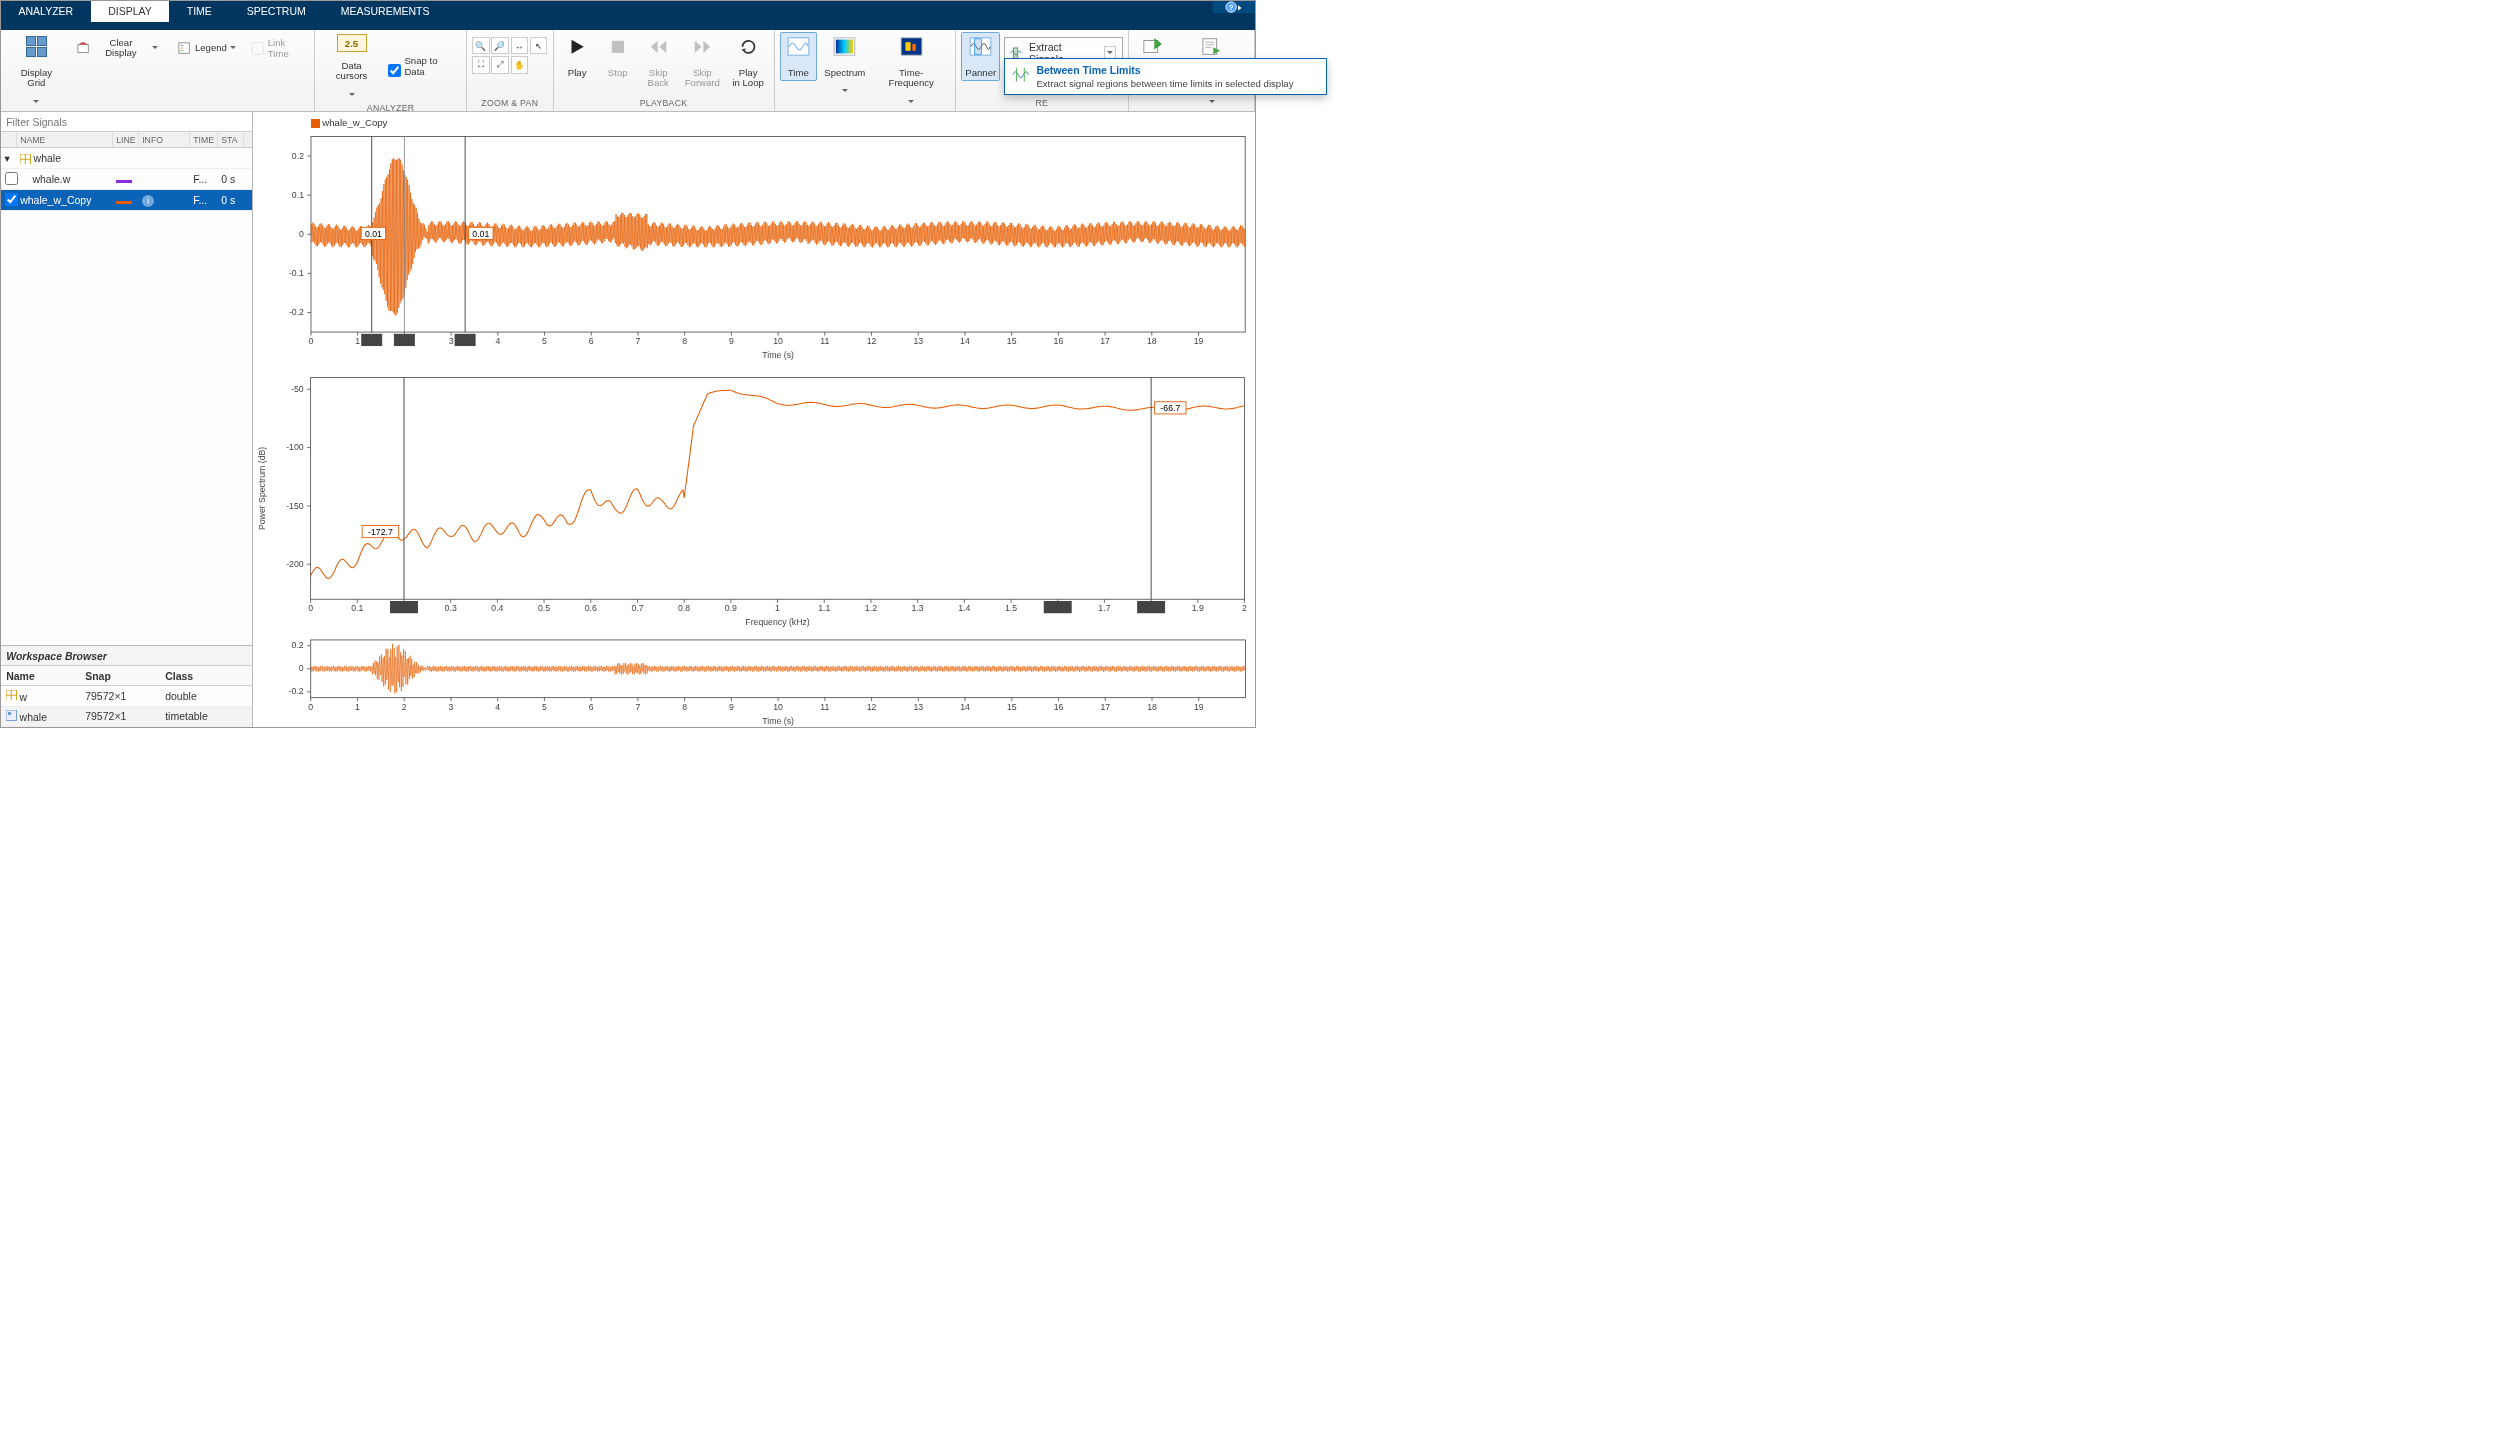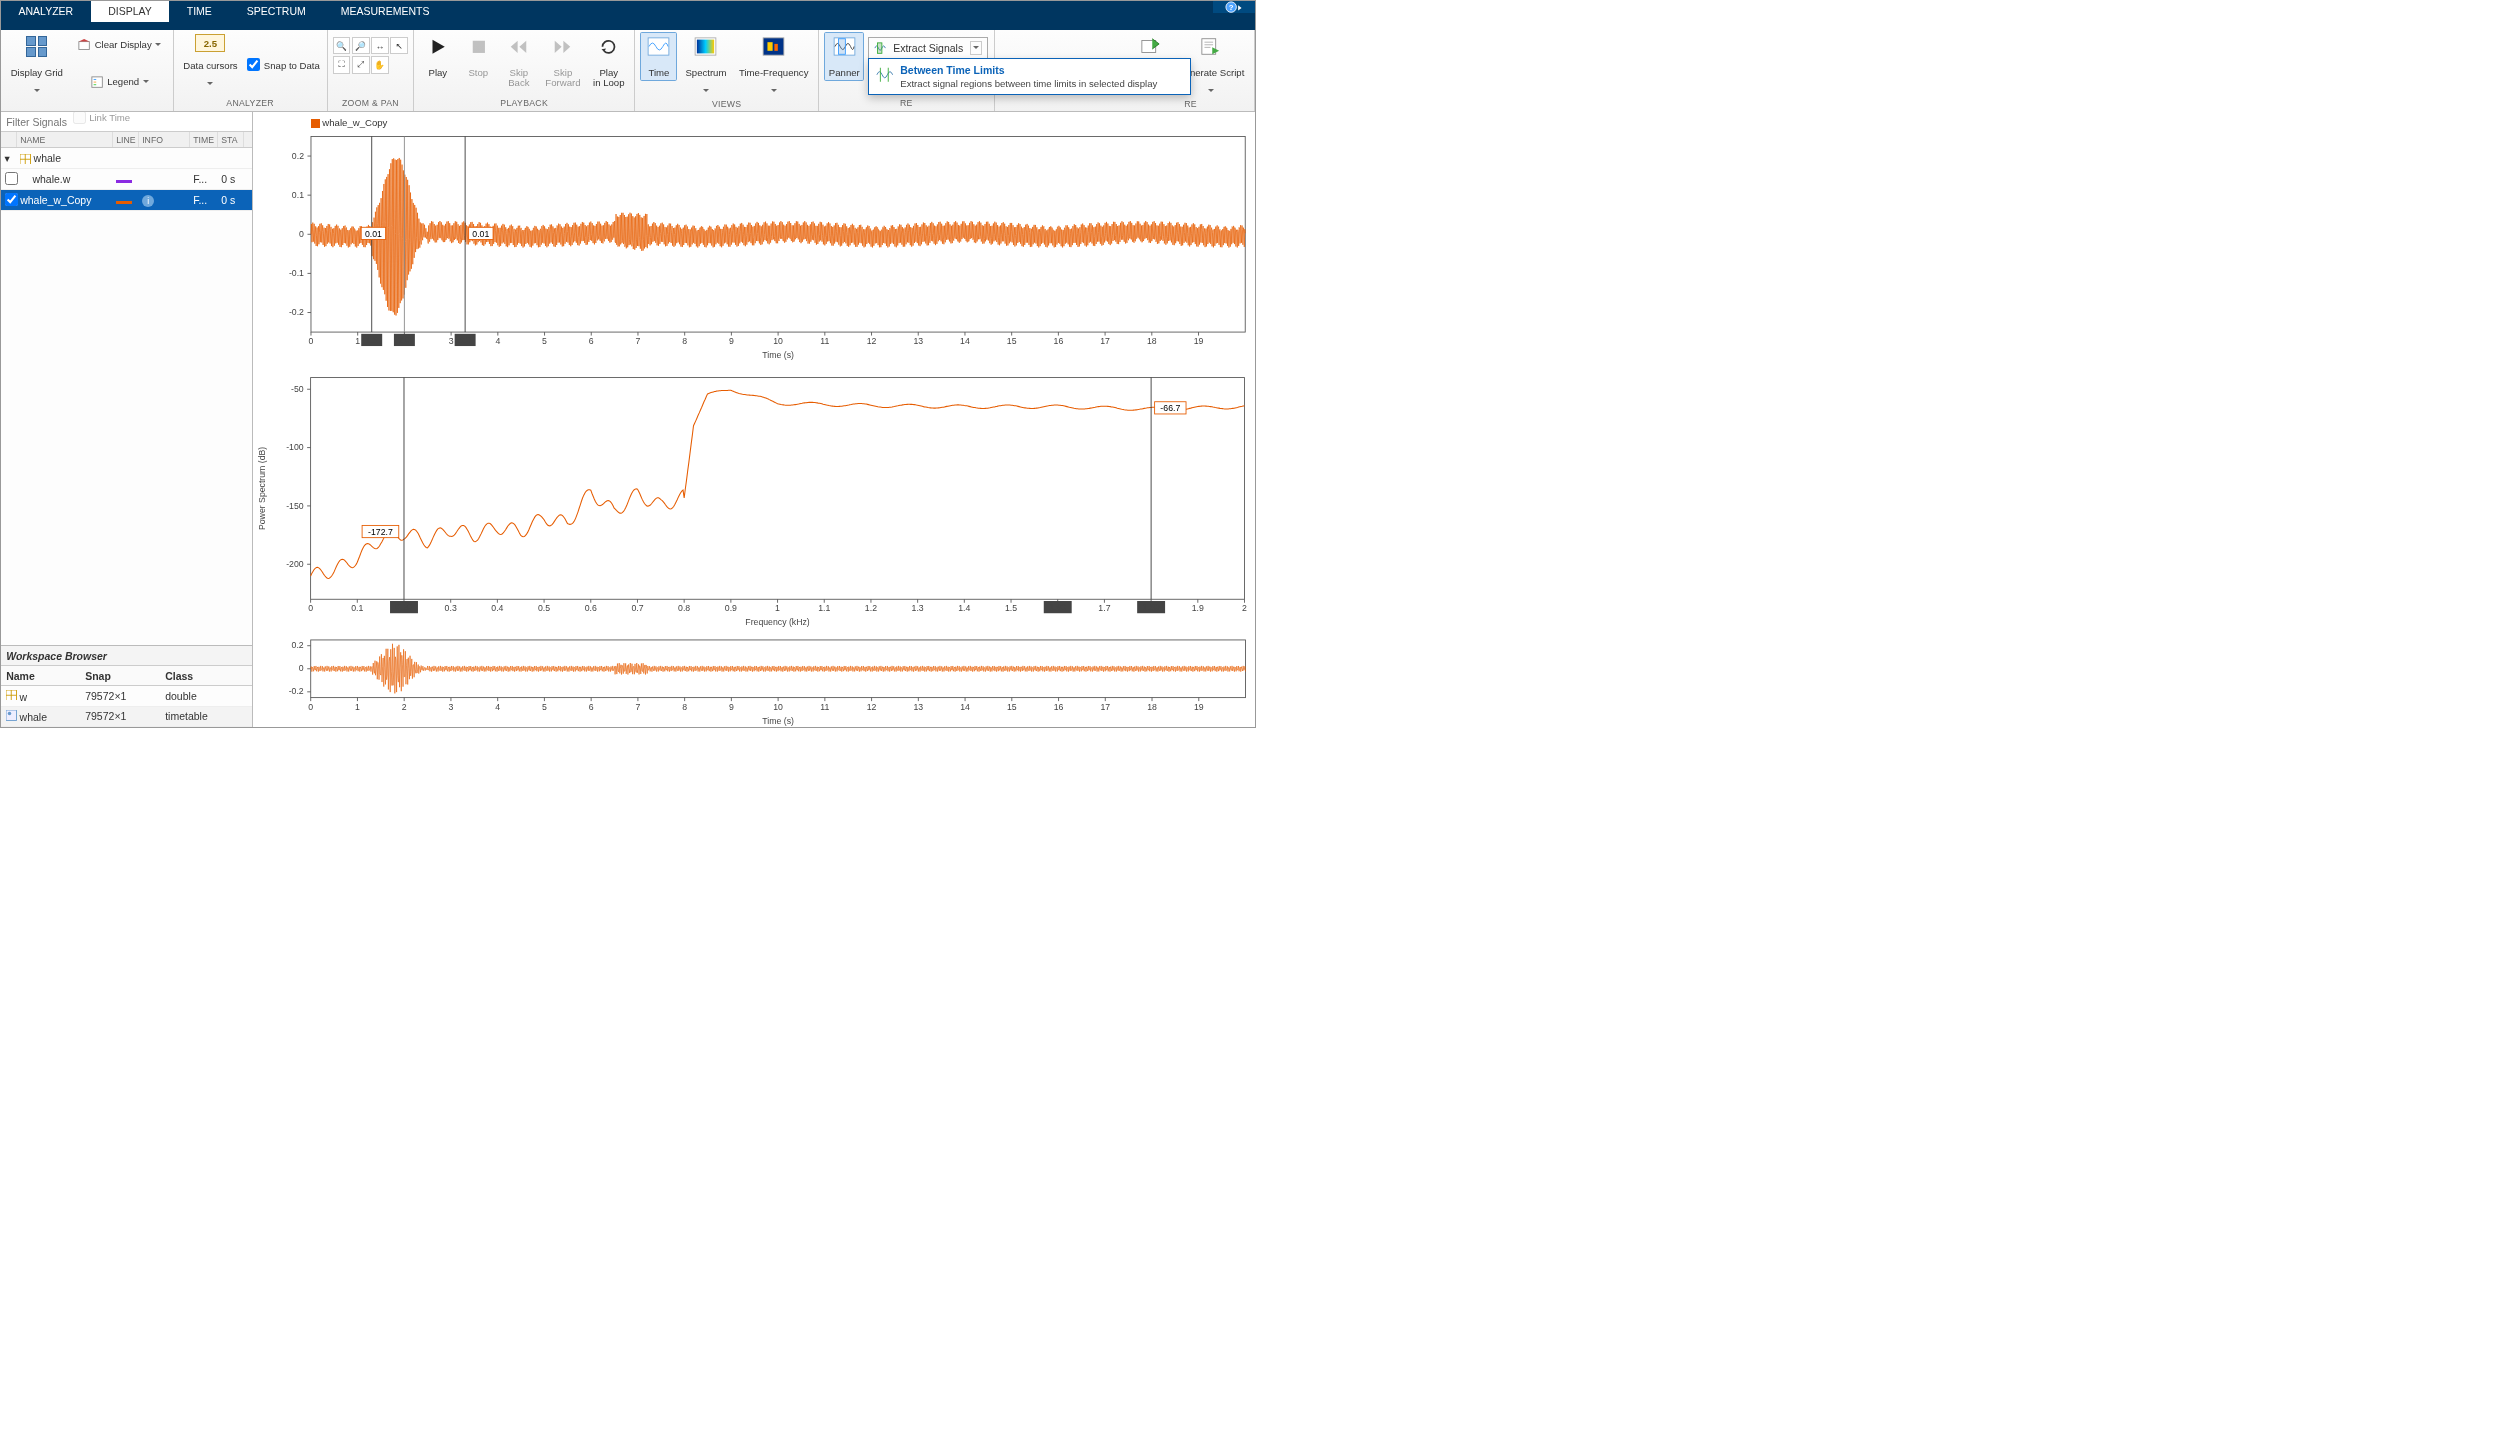--- a/index.html
+++ b/index.html
@@ -20,21 +20,21 @@
 .ribbon-group-body { flex:1; display:flex; align-items:flex-start; gap:3.5px; }
 .ribbon-group-label { font-size:8.7px; color:#666; text-align:center; padding:1.7px 0 2.6px 0; letter-spacing:0.3px; }
 .rbtn { display:flex; flex-direction:column; align-items:center; justify-content:center; padding:1.7px 3.5px; gap:9px; min-width:37px; cursor:pointer; border:0.9px solid transparent; border-radius:1.7px; }
 .rbtn .icn { width:24.5px; height:24.5px; display:flex; align-items:center; justify-content:center; }
 .rbtn .lbl { font-size:9.6px; line-height:10.5px; text-align:center; }
 .rbtn.small { flex-direction:row; min-width:auto; padding:1.7px 5.2px; gap:3.5px;}
 .rbtn.small .icn { width:14px; height:14px; }
 .rbtn.disabled { opacity:0.5; cursor:default; }
 .rbtn.pressed { background:#d8e8f8; border:0.9px solid #6fa8dc; }
 .caret { border:3.5px solid transparent; border-top-color:#666; margin-top:1.7px; }
-.vstack { display:flex; flex-direction:column; gap:18px; }
+.vstack { display:flex; gap:7px; }
 .check-row { display:flex; align-items:center; gap:3.5px; font-size:9.6px; padding:0.9px 1.7px;}
 .check-row input { margin:0; }
 .tiny-grid { display:grid; grid-template-columns:repeat(4,17.5px); gap:1.7px; }
 .tiny-grid .ticn { width:17.5px; height:17.5px; border:0.9px solid #ccc; display:flex; align-items:center; justify-content:center; font-size:8.7px; background:#fff; cursor:pointer;}
 .units-row { display:flex; align-items:center; gap:3.5px; font-size:9.6px; padding:1.7px;}
 .units-row select { font-size:9.6px; height:15.7px; width:70px; border:0.9px solid #aaa;}
 
 
 .body { flex:1; display:flex; overflow:hidden; }
 .leftpanel { width:252px; display:flex; flex-direction:column; border-right:0.9px solid #bbb; background:#fdfdfd;}

